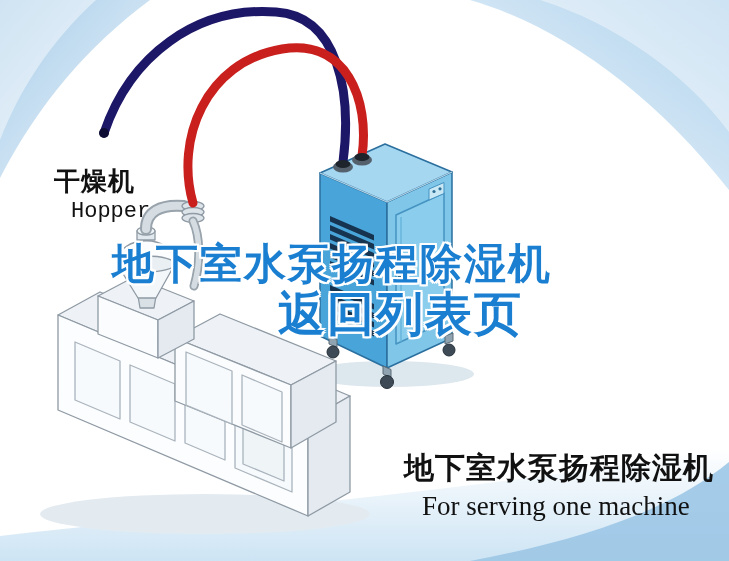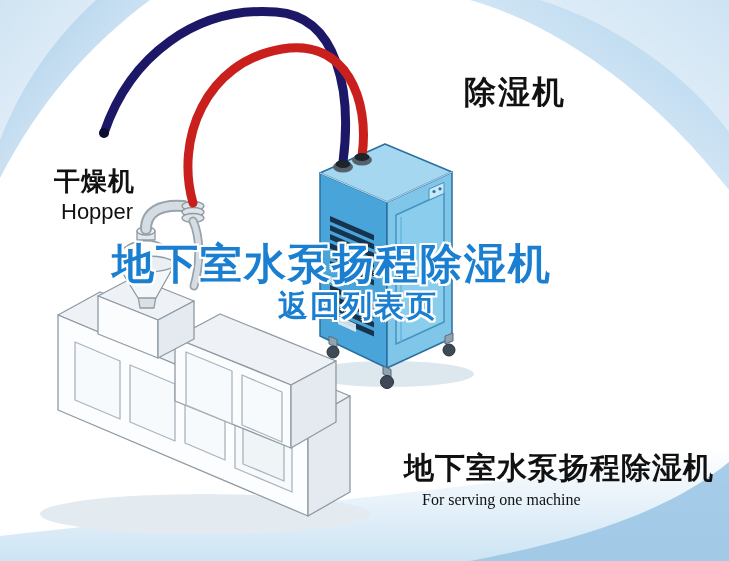--- a/index.html
+++ b/index.html
@@ -3,33 +3,33 @@
 <meta charset="utf-8">
 <style>
   html,body { margin:0; padding:0; background:#fff; }
   .canvas {
     position:relative; width:729px; height:561px; overflow:hidden;
     background:#ffffff; font-family:"Liberation Sans", sans-serif;
   }
   .canvas > svg { position:absolute; left:0; top:0; }
   .lbl { position:absolute; white-space:nowrap; line-height:1.05; color:#111; }
   .hopper-cn   { left:54px;  top:168px; font-size:26px; font-weight:bold; letter-spacing:1px; }
-  .hopper-en   { left:61px;  top:200px; font-size:22px; font-family:Liberation Sans, sans-serif;text-align:right; }
+  .hopper-en   { left:71px;  top:200px; font-size:22px; font-family:Liberation Mono, monospace;text-align:right; }
   .dehum-cn    { left:464px; top:76px;  font-size:32px; font-weight:bold; letter-spacing:2px; }
   .dehum-en    { left:458px; top:110px; font-size:24px; font-family:"Liberation Serif", serif; }
   .overlay-line {
     color:#1a7fd0; font-weight:bold;
     text-shadow:-2px -2px 0 #fff, 2px -2px 0 #fff, -2px 2px 0 #fff, 2px 2px 0 #fff,
                 -2px 0 0 #fff, 2px 0 0 #fff, 0 -2px 0 #fff, 0 2px 0 #fff;
     font-family:Liberation Serif, serif;
   }
   .overlay-1 { left:112px; top:242px; font-size:42px; letter-spacing:2px; }
-  .overlay-2 { left:278px; top:290px; font-size:30px; letter-spacing:2px; cursor:pointer; }
+  .overlay-2 { left:278px; top:290px; font-size:47px; letter-spacing:2px; cursor:pointer; }
   .caption-cn { left:404px; top:452px; font-size:30px; font-weight:bold; letter-spacing:1px; }
-  .caption-en { left:422px; top:492px; font-size:16px; font-family:"Liberation Serif", serif; }
+  .caption-en { left:422px; top:492px; font-size:27px; font-family:"Liberation Serif", serif; }
 </style>
 </head>
 <body>
 
 <div class="canvas">
 
   <svg width="729" height="561" viewBox="0 0 729 561">
     <defs>
       <linearGradient id="gTL" x1="0" y1="0" x2="1" y2="1">
         <stop offset="0" stop-color="#a9cde9"></stop>
@@ -137,20 +137,19 @@
     <g stroke="none">
       <ellipse cx="343" cy="167" rx="10" ry="5.5" fill="#54616c"></ellipse>
       <ellipse cx="343" cy="164" rx="7.5" ry="4" fill="#1d242b"></ellipse>
       <ellipse cx="362" cy="160" rx="10" ry="5.5" fill="#54616c"></ellipse>
       <ellipse cx="362" cy="157" rx="7.5" ry="4" fill="#1d242b"></ellipse>
     </g>
   </svg>
 
   <div class="lbl hopper-cn">干燥机</div>
   <div class="lbl hopper-en">Hopper</div>
-  <div class="lbl dehum-cn">除湿机</div>
 
   <div class="lbl overlay-line overlay-1">地下室水泵扬程除湿机</div>
   <div class="lbl overlay-line overlay-2">返回列表页</div>
 
   <div class="lbl caption-cn">地下室水泵扬程除湿机</div>
   <div class="lbl caption-en">For serving one machine</div>
 </div>
 
 </body></html>

